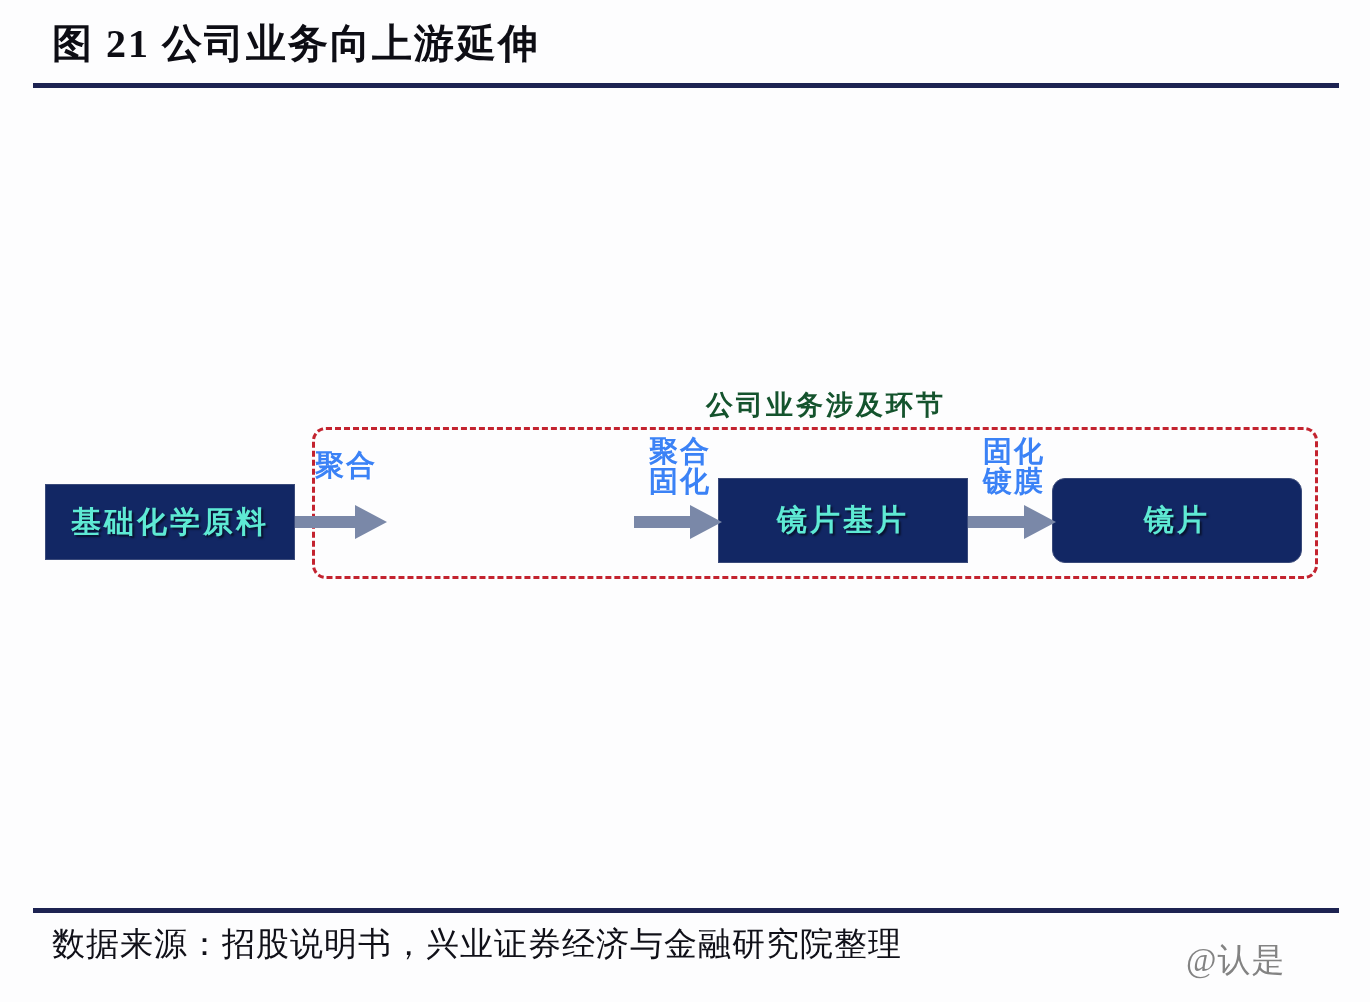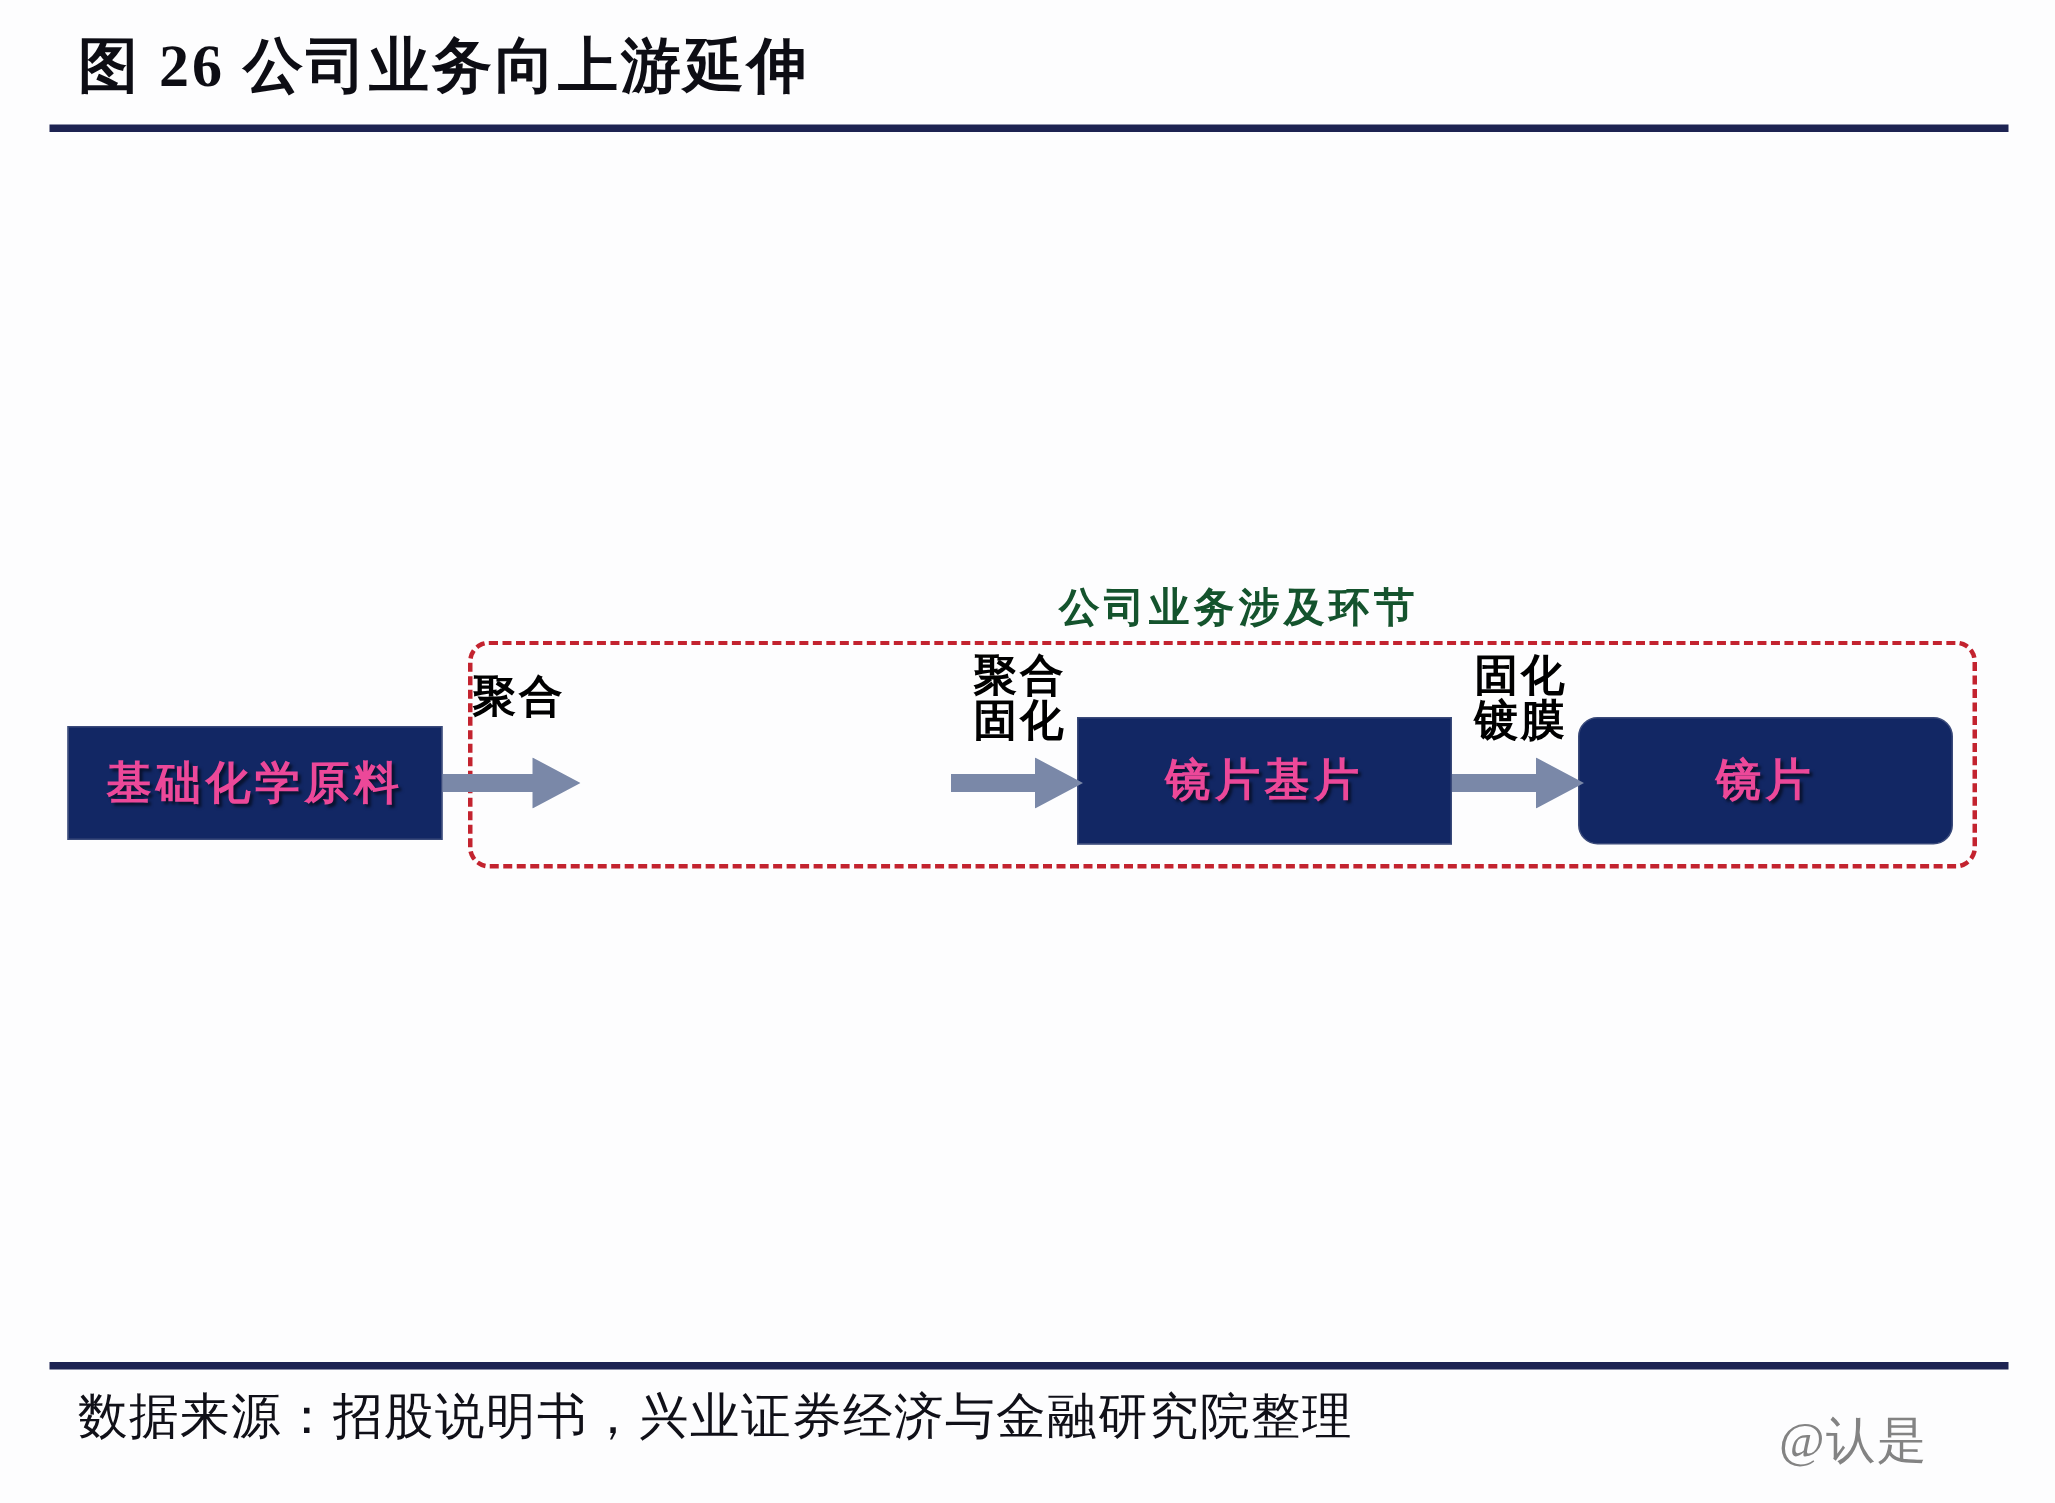--- a/index.html
+++ b/index.html
@@ -107,21 +107,21 @@
   .node {
     position: absolute;
     background: #122764;
     border: 1px solid #3a4a7a;
     box-sizing: border-box;
     display: flex;
     align-items: center;
     justify-content: center;
   }
   .node-label {
-    color: #ec4899;
+    color: #5eead4;
     font-weight: bold;
     font-size: 30px;
     letter-spacing: 3px;
     text-shadow: 2px 2px 2px rgba(0,0,0,0.55);
     white-space: nowrap;
   }
 
   #node-raw      { left: 45px;   top: 484px; width: 250px; height: 76px; }
   #node-prepoly  { left: 384px;  top: 478px; width: 248px; height: 85px; }
   #node-substrate{ left: 718px;  top: 478px; width: 250px; height: 85px; }
@@ -135,35 +135,35 @@
   #arrow-1 { left: 295px; top: 505px; width: 92px; }
   #arrow-2 { left: 634px; top: 505px; width: 88px; }
   #arrow-3 { left: 968px; top: 505px; width: 88px; }
 
   
   .step-label {
     position: absolute;
     font-weight: bold;
     font-size: 29px;
     letter-spacing: 2px;
-    color: #000000;
+    color: #3b82f6;
     text-align: center;
     line-height: 1.03;
     white-space: nowrap;
     text-shadow: 1px 1px 1px rgba(255,255,255,0.9);
   }
   #step-1 { left: 306px; top: 451px; width: 80px; }
   #step-2 { left: 640px; top: 437px; width: 80px; }
   #step-3 { left: 974px; top: 437px; width: 80px; }
   .step-label .ln { display: block; }
 </style>
 </head>
 <body>
 
-<div id="figure-title">图 26  公司业务向上游延伸</div>
+<div id="figure-title">图 21  公司业务向上游延伸</div>
 <div id="title-rule"></div>
 
 <div id="diagram">
 
   <div id="scope-region"></div>
   <div id="scope-label">公司业务涉及环节</div>
 
   <div class="node" id="node-raw">
     <span class="node-label">基础化学原料</span>
   </div>

